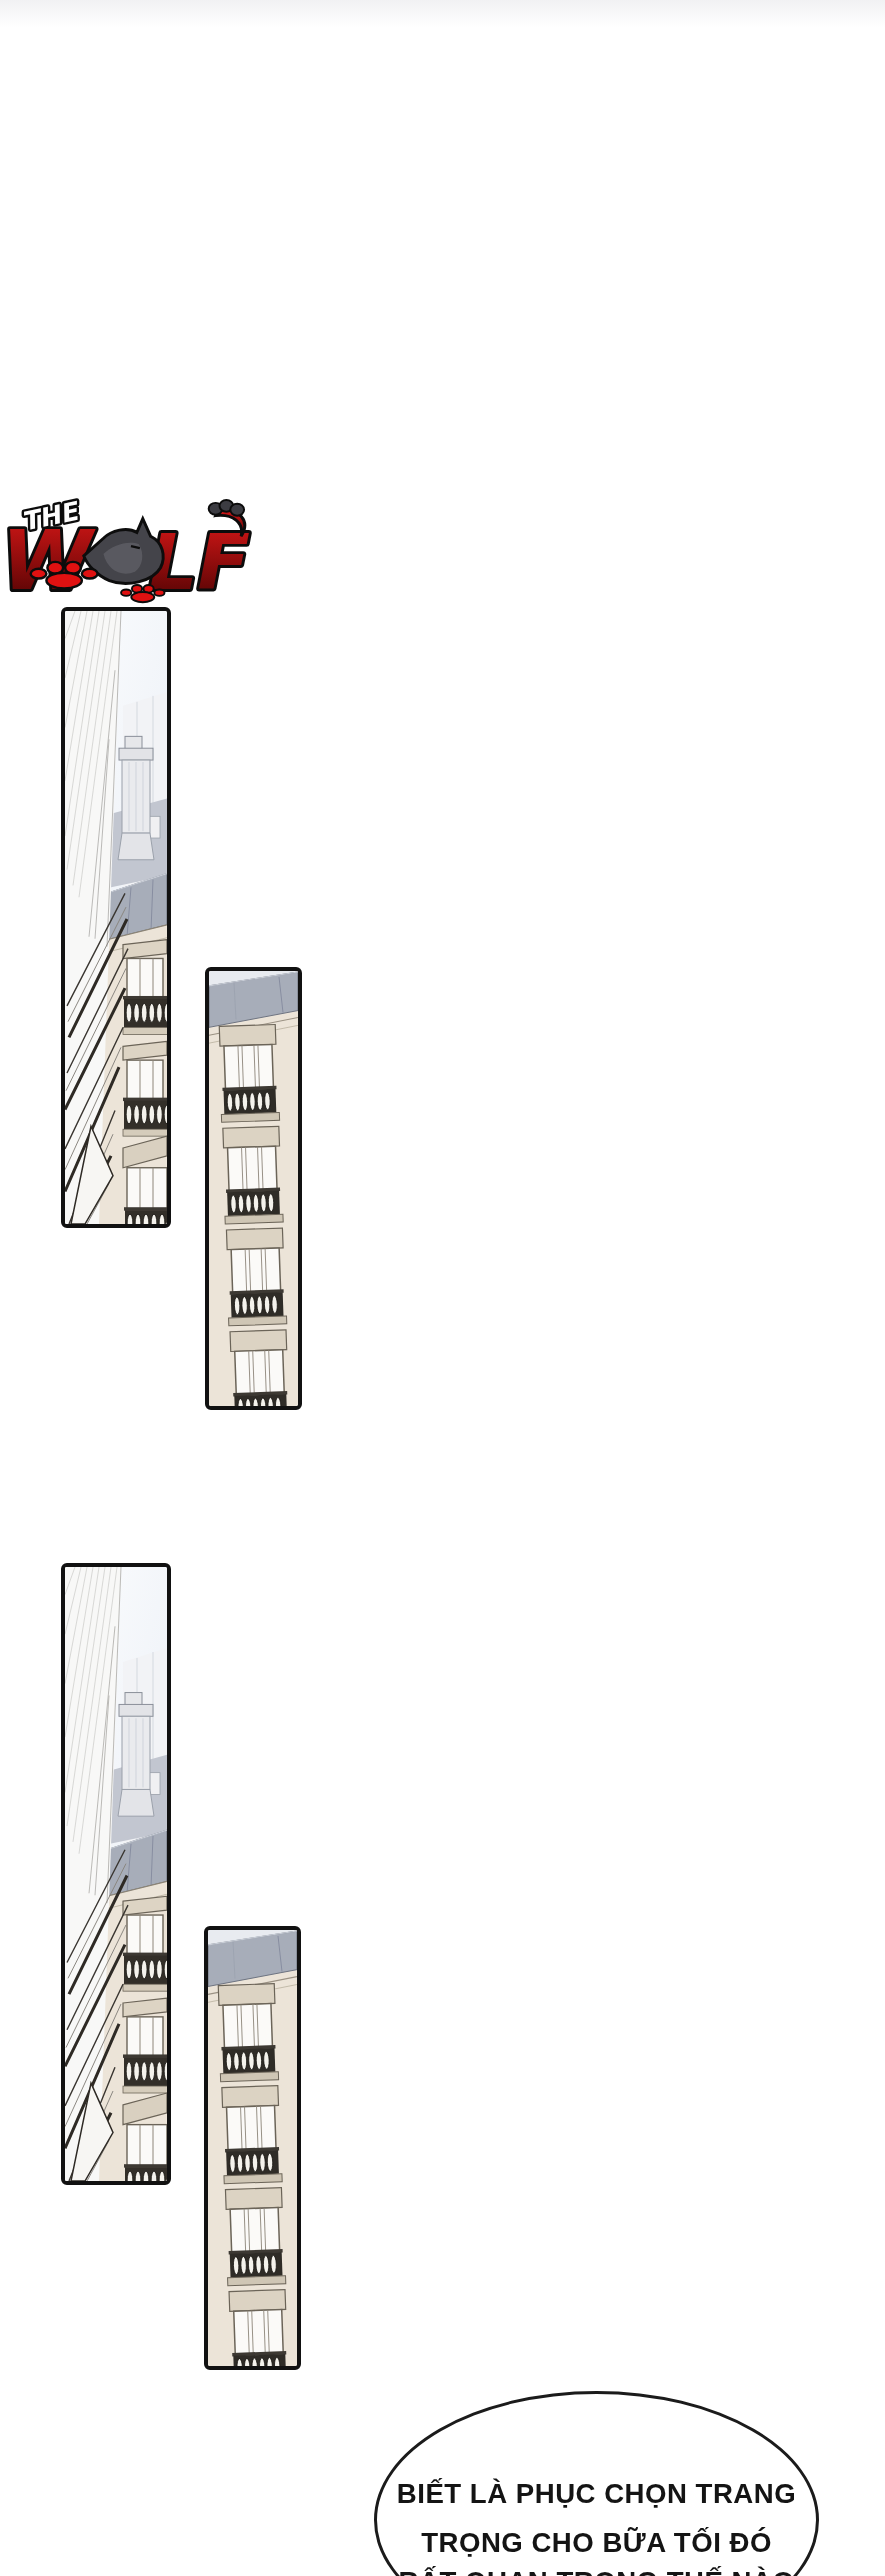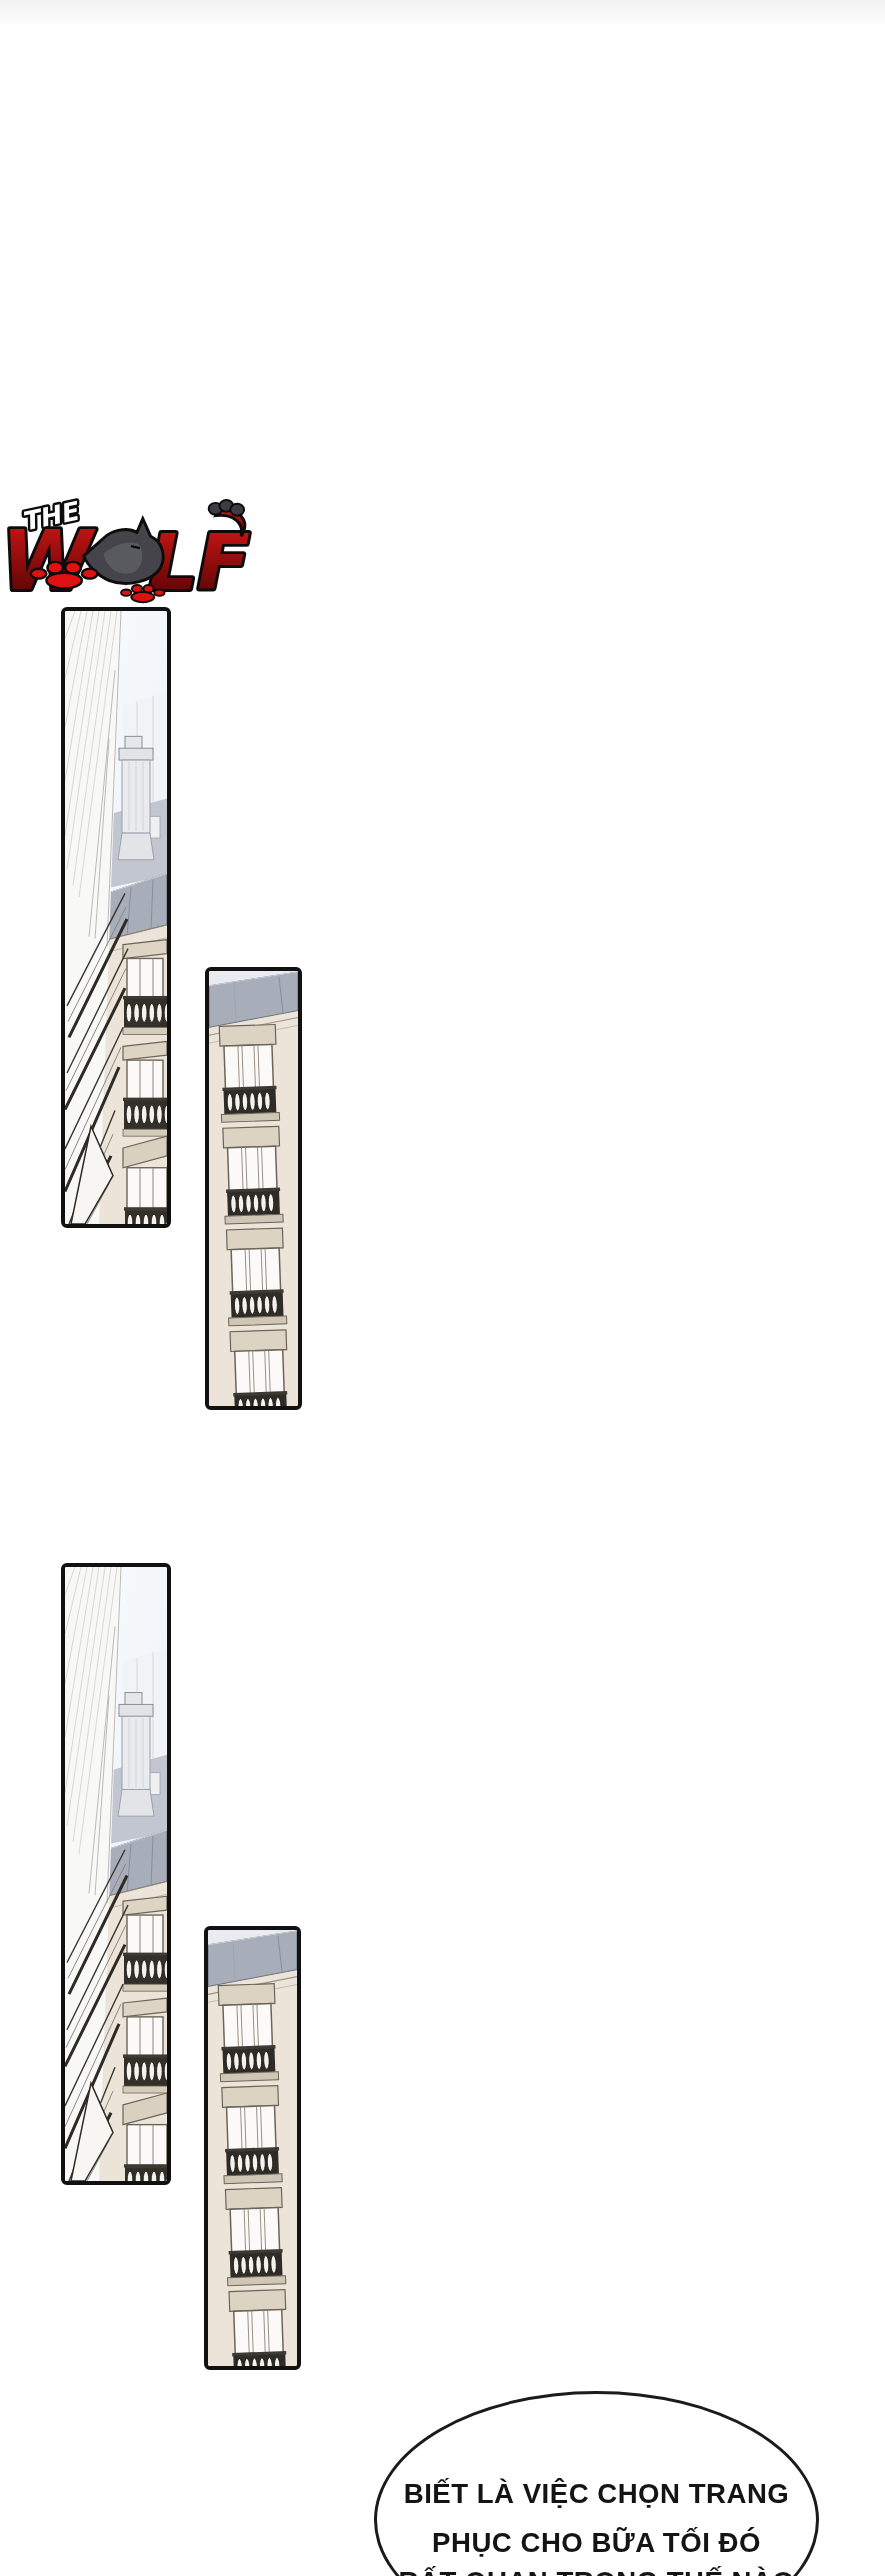--- a/index.html
+++ b/index.html
@@ -204,20 +204,20 @@
   </div>
 
   <div class="panel panel4" aria-label="Repeated tilted cream facade with slate roof and balcony windows">
     <svg viewBox="0 0 89 440" preserveAspectRatio="none">
         <use href="#sceneB"></use>
       </svg>
   </div>
 
   <div class="bubble">
     <div class="bubble-text">
-      <div>BIẾT LÀ VIỆC CHỌN TRANG</div>
-      <div>PHỤC CHO BỮA TỐI ĐÓ</div>
+      <div>BIẾT LÀ PHỤC CHỌN TRANG</div>
+      <div>TRỌNG CHO BỮA TỐI ĐÓ</div>
       <div class="cut">RẤT QUAN TRỌNG THẾ NÀO</div>
     </div>
   </div>
 
 </div>
 
 
 </body></html>

